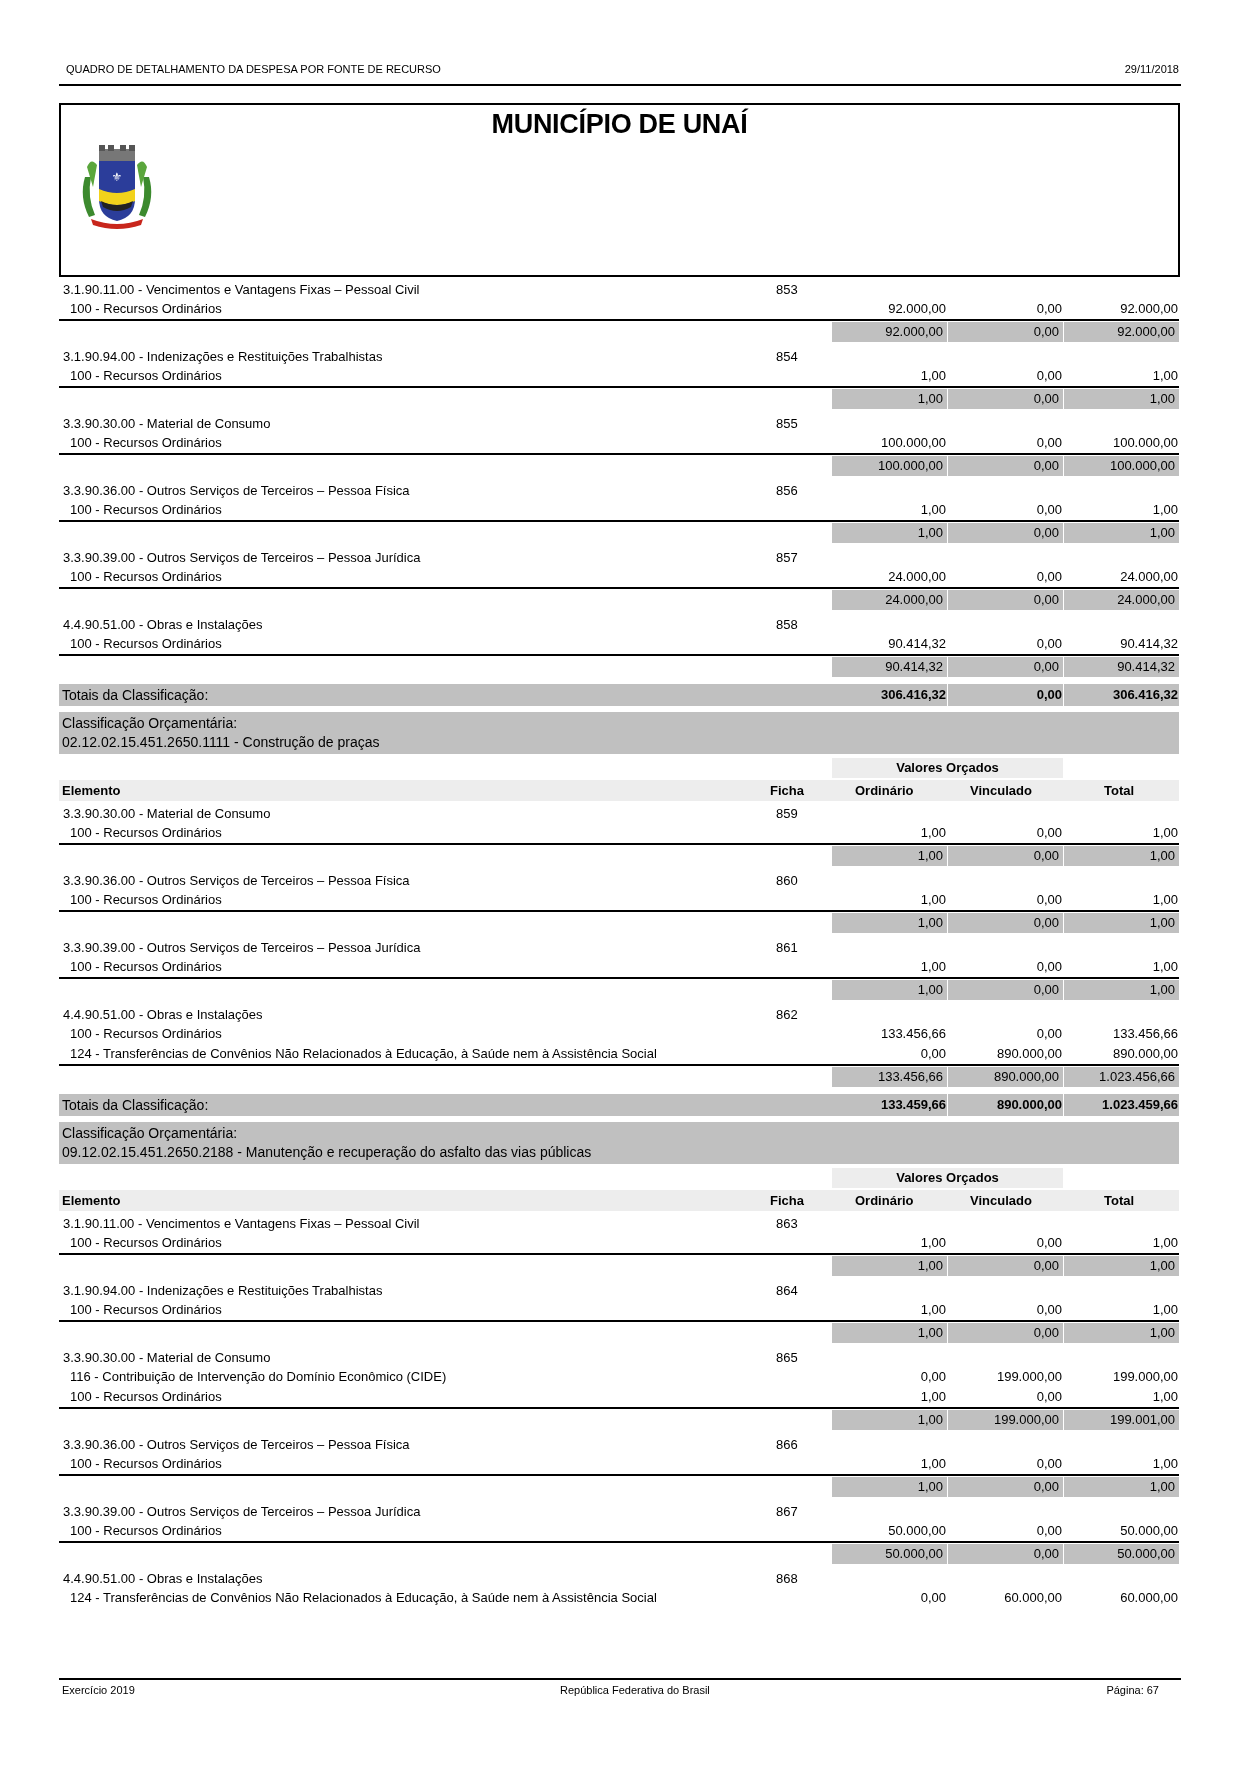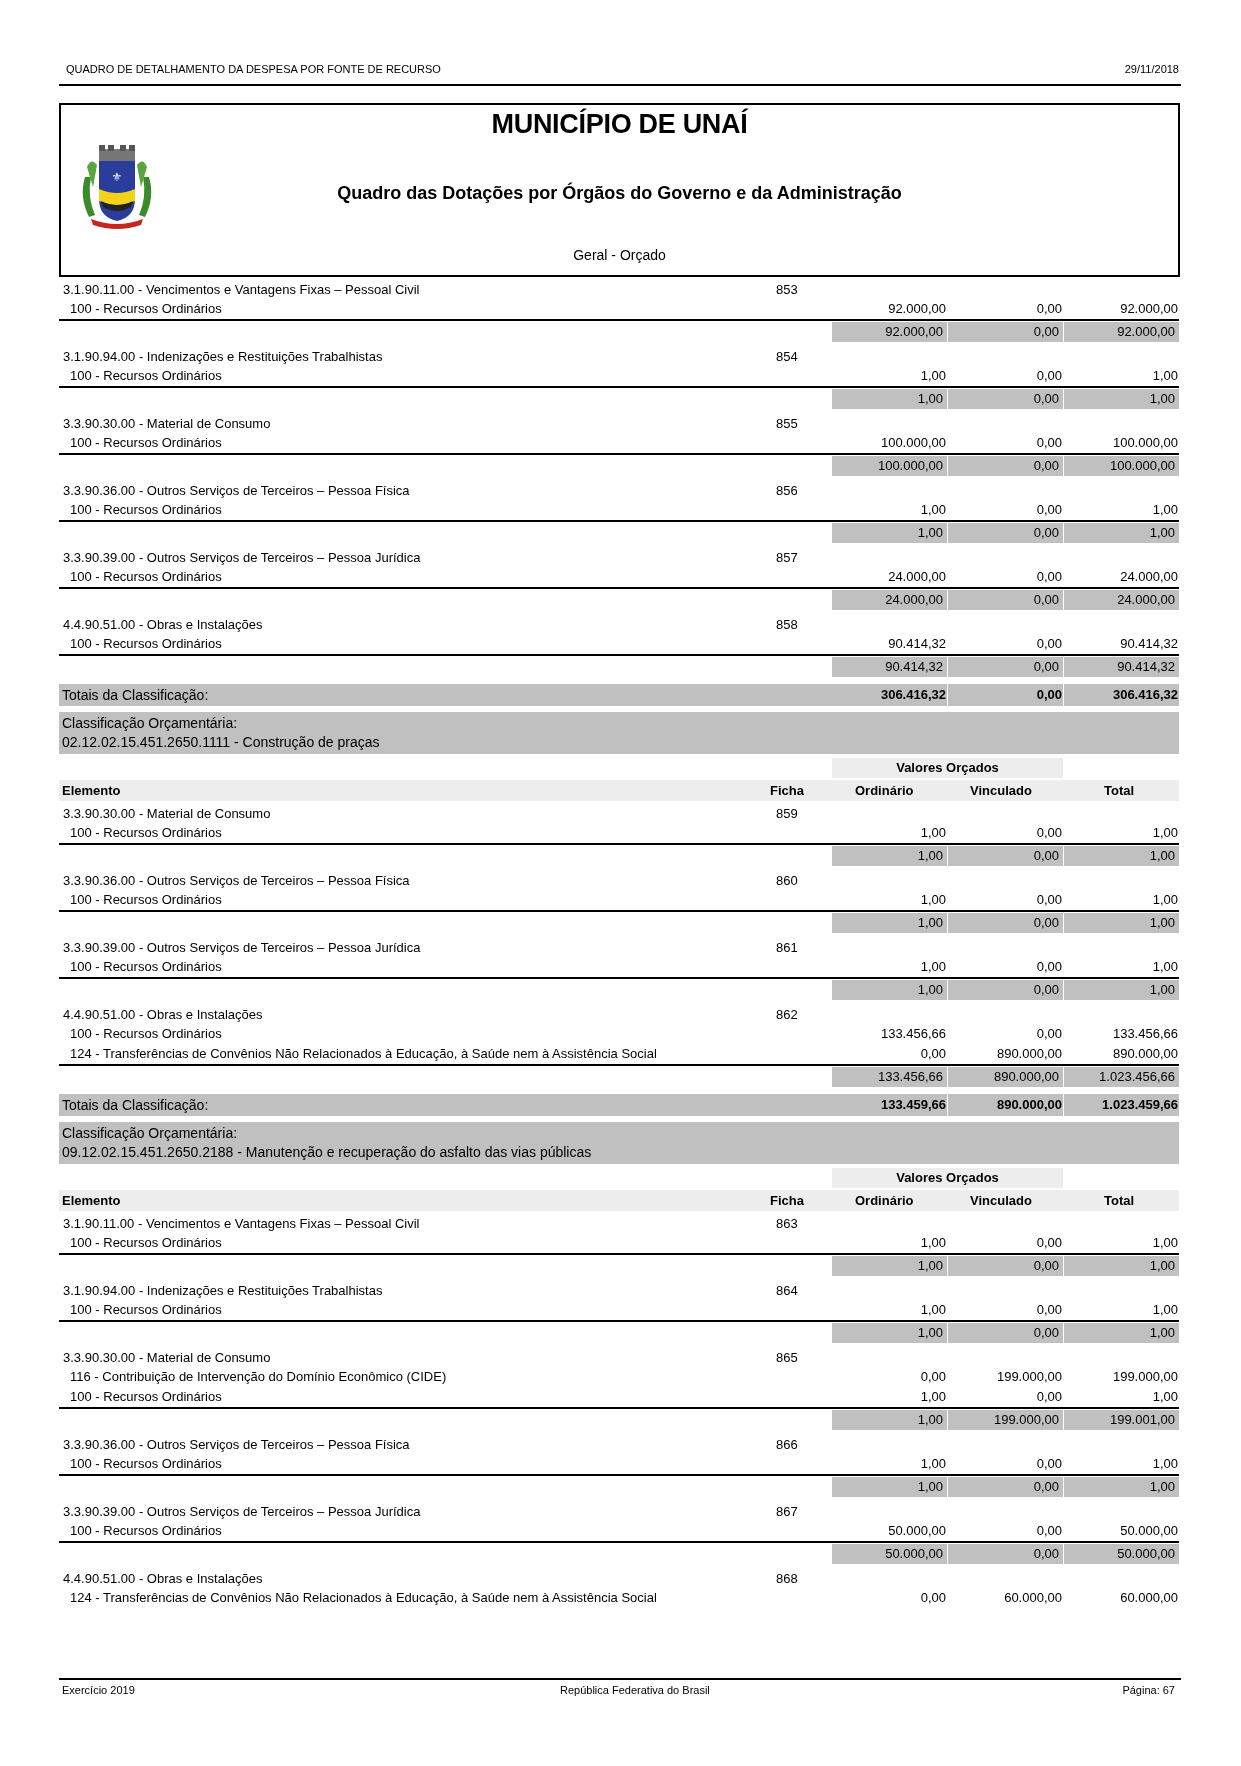--- a/index.html
+++ b/index.html
@@ -53,22 +53,20 @@
     <rect x="31" y="8" width="6" height="6" fill="#555"></rect>
     <rect x="43" y="8" width="6" height="6" fill="#555"></rect>
     <rect x="52" y="8" width="6" height="6" fill="#555"></rect>
     <path d="M22 24 L58 24 L58 62 Q58 80 40 84 Q22 80 22 62 Z" fill="#2b3d9a"></path>
     <path d="M22 52 Q40 60 58 52 L58 64 Q40 72 22 64 Z" fill="#f2d21b"></path>
     <path d="M24 64 Q40 72 56 64 L54 70 Q40 78 26 70 Z" fill="#222"></path>
     <text x="40" y="44" font-size="12" fill="#fff" text-anchor="middle" font-family="DejaVu Sans, sans-serif">⚜</text>
     <path d="M14 82 Q40 92 66 82 L64 88 Q40 96 16 88 Z" fill="#c8261c"></path>
   </svg>
   <div class="t1" style="text-align:center">MUNICÍPIO DE UNAÍ</div>
-  <div class="t3" style="text-align:center">Quadro das Dotações por Órgãos do Governo e da Administração</div>
-  <div class="t5" style="text-align:center">Geral - Orçado</div>
 </div>
 
 <div id="content">
     <div class="txt" style="top:282px;left:63px;">3.1.90.11.00 - Vencimentos e Vantagens Fixas – Pessoal Civil</div>
     <div class="txt" style="top:282px;left:776px;">853</div>
     <div class="txt" style="top:301px;left:70px;">100 - Recursos Ordinários</div>
     <div class="num" style="top:301px;right:295px;">92.000,00</div>
     <div class="num" style="top:301px;right:179px;">0,00</div>
     <div class="num" style="top:301px;right:63px;">92.000,00</div>
     <div class="rule" style="top:319px;"></div>
@@ -354,14 +352,14 @@
     <div class="txt" style="top:1590px;left:70px;">124 - Transferências de Convênios Não Relacionados à Educação, à Saúde nem à Assistência Social</div>
     <div class="num" style="top:1590px;right:295px;">0,00</div>
     <div class="num" style="top:1590px;right:179px;">60.000,00</div>
     <div class="num" style="top:1590px;right:63px;">60.000,00</div>
   </div>
 
 <div>
   <div class="foot-rule"></div>
   <div class="foot" style="left:62px">Exercício 2019</div>
   <div class="foot" style="left:560px">República Federativa do Brasil</div>
-  <div class="foot" style="right:66px">Página: 67</div>
+  <div class="foot" style="right:82px">Página: 67</div>
 </div>
 
 </body></html>

